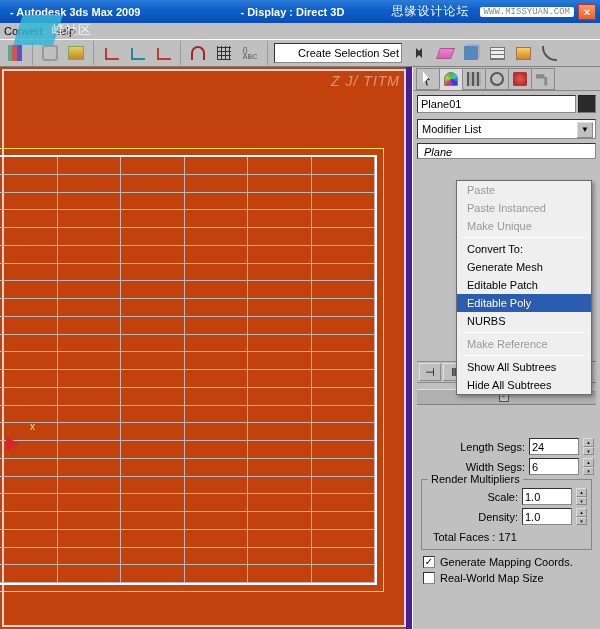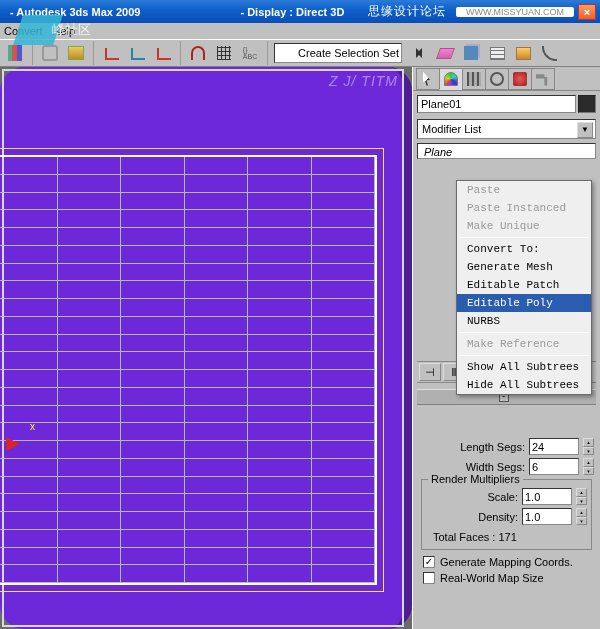--- a/index.html
+++ b/index.html
@@ -4,21 +4,21 @@
 <style>
   * { box-sizing: border-box; margin: 0; padding: 0; font-family: Tahoma, Arial, sans-serif; font-size: 11px; }
   body { width: 600px; height: 629px; overflow: hidden; background: #6b6b6b; position: relative; }
 
   
   .titlebar { height: 23px; background: linear-gradient(#2a7bd8, #0d5ec9 45%, #0a4eb5); display: flex; align-items: center; color: #fff; padding: 0 4px; position: relative; }
   .title-app { font-weight: bold; margin-left: 6px; }
   .title-app2 { margin-left: 100px; }
   .title-right { position: absolute; right: 4px; display: flex; align-items: center; gap: 4px; }
   .title-chi { color: #fff; font-size: 12px; margin-right: 6px; letter-spacing: 1px; }
-  .watermark-url { background: #fff; color: #888; font-size: 9px; padding: 0 10px; border-radius: 2px; }
+  .watermark-url { background: #fff; color: #888; font-size: 9px; padding: 0 4px; border-radius: 2px; font-family: Liberation Mono, monospace; }
   .win-btn { width: 18px; height: 16px; background: linear-gradient(#ff9a6a,#e8602a); border: 1px solid #b33; display: flex; align-items: center; justify-content: center; color: #fff; font-weight: bold; }
 
   
   .menubar { height: 16px; background: #c0c0c0; display: flex; align-items: center; padding: 0 4px; position: relative; }
   .menubar span { margin-right: 10px; }
   .logo-overlay { position: absolute; left: 18px; top: 14px; width: 120px; height: 32px; pointer-events: none; display: flex; align-items: center; }
   .logo-z { width: 40px; height: 30px; background: #35b6d6; transform: skewX(-18deg); opacity: 0.85; }
   .logo-txt { color: #fff; font-size: 13px; margin-left: -6px; opacity: 0.82; }
 
   
@@ -40,21 +40,21 @@
   .ico-arrow2::before { content:""; position:absolute; left:1px; top:2px; border: 5px solid transparent; border-right-color:#333; }
   .ico-arrow2::after { content:""; position:absolute; right:1px; top:2px; border: 5px solid transparent; border-left-color:#333; }
   .ico-eraser { width:15px; height:11px; background: linear-gradient(#f7d,#c6a); transform: skewX(-20deg); border:1px solid #a58; }
   .ico-stack { width:14px; height:14px; background: #58b; box-shadow: 2px -2px 0 #aac; }
   .ico-table { width:15px; height:13px; border: 1px solid #777; background: repeating-linear-gradient(0deg,#777 0 1px,#eee 1px 4px); }
   .ico-layers { width:15px; height:13px; background: linear-gradient(#fc6,#c82); border:1px solid #975; }
   .ico-curve { width:15px; height:15px; border-radius: 0 0 0 14px; border-left: 2px solid #555; border-bottom: 2px solid #555; }
 
   
   .main { position: absolute; top: 67px; left: 0; right: 0; bottom: 0; display: flex; }
-  .viewport-wrap { flex: 1; position: relative; background: #6d28d9; border-right: 8px solid #4c1d95; border-radius: 24px; }
+  .viewport-wrap { flex: 1; position: relative; background: #c2410c; border-right: 6px solid #4c1d95; }
   .viewport-border { position: absolute; left: 2px; right: 0; top: 2px; bottom: 2px; border: 2px solid #d8d8d8; }
   .plane-obj { position: absolute; left: -8px; bottom: 44px; width: 385px; height: 430px; border: 2px solid #ffffff; }
   .plane-obj .cell-row { height: 4.1667%; border-bottom: 1px solid #b8b8b8; display: flex; }
   .plane-obj .cell { flex: 1; border-right: 1px solid #b8b8b8; }
   .sel-outline { position: absolute; left: -15px; bottom: 37px; width: 399px; height: 444px; border: 1px solid #f3de54; }
   .gizmo { position: absolute; left: 6px; bottom: 178px; }
   .gizmo .xlbl { position: absolute; left: 24px; top: -16px; color: #f8f84a; font-size: 10px; }
   .gizmo .tri { width: 0; height: 0; border: 7px solid transparent; border-left: 14px solid #d6252b; }
   .watermark-big { position: absolute; right: 6px; top: 6px; color: rgba(255,255,255,0.44); font-size: 14px; letter-spacing: 1px; font-style: italic; }
 
@@ -93,21 +93,21 @@
   .spinner div { flex:1; background:#c0c0c0; border:1px outset #ddd; font-size:5px; text-align:center; line-height:6px;}
 
   .fieldset { border: 1px solid #888; margin: 4px 2px; padding: 5px 4px 3px 7px; position: relative; }
   .fieldset .legend { position:absolute; top:-7px; left:6px; background:#c0c0c0; padding: 0 3px; }
   .info-row { padding: 3px 4px; }
   .chk-row { display:flex; align-items:center; gap:5px; padding: 2px 4px;}
   .chk { width:12px;height:12px; border:1px inset #888; background:#fff; text-align:center; line-height:9px; font-size:10px;}
 
   
   .ctx-menu { position: absolute; left: 456px; top: 180px; width: 136px; background: #efefef; border: 1px solid #6b6b6b; box-shadow: 2px 2px 4px rgba(0,0,0,0.35); z-index: 50; }
-  .ctx-item { padding: 3px 10px; color: #000; font-family: Liberation Mono, monospace; }
+  .ctx-item { padding: 3px 10px; color: #000; }
   .ctx-item.disabled { color: #999; }
   .ctx-item.highlight { background: #2a5db0; color: #fff; }
   .ctx-sep { height: 1px; background: #b0b0b0; margin: 2px 3px; border-bottom: 1px solid #fff; }
 </style>
 </head>
 <body>
 
 <div class="titlebar">
   <span class="title-app">- Autodesk 3ds Max  2009</span>
   <span class="title-app title-app2">- Display : Direct 3D</span>

